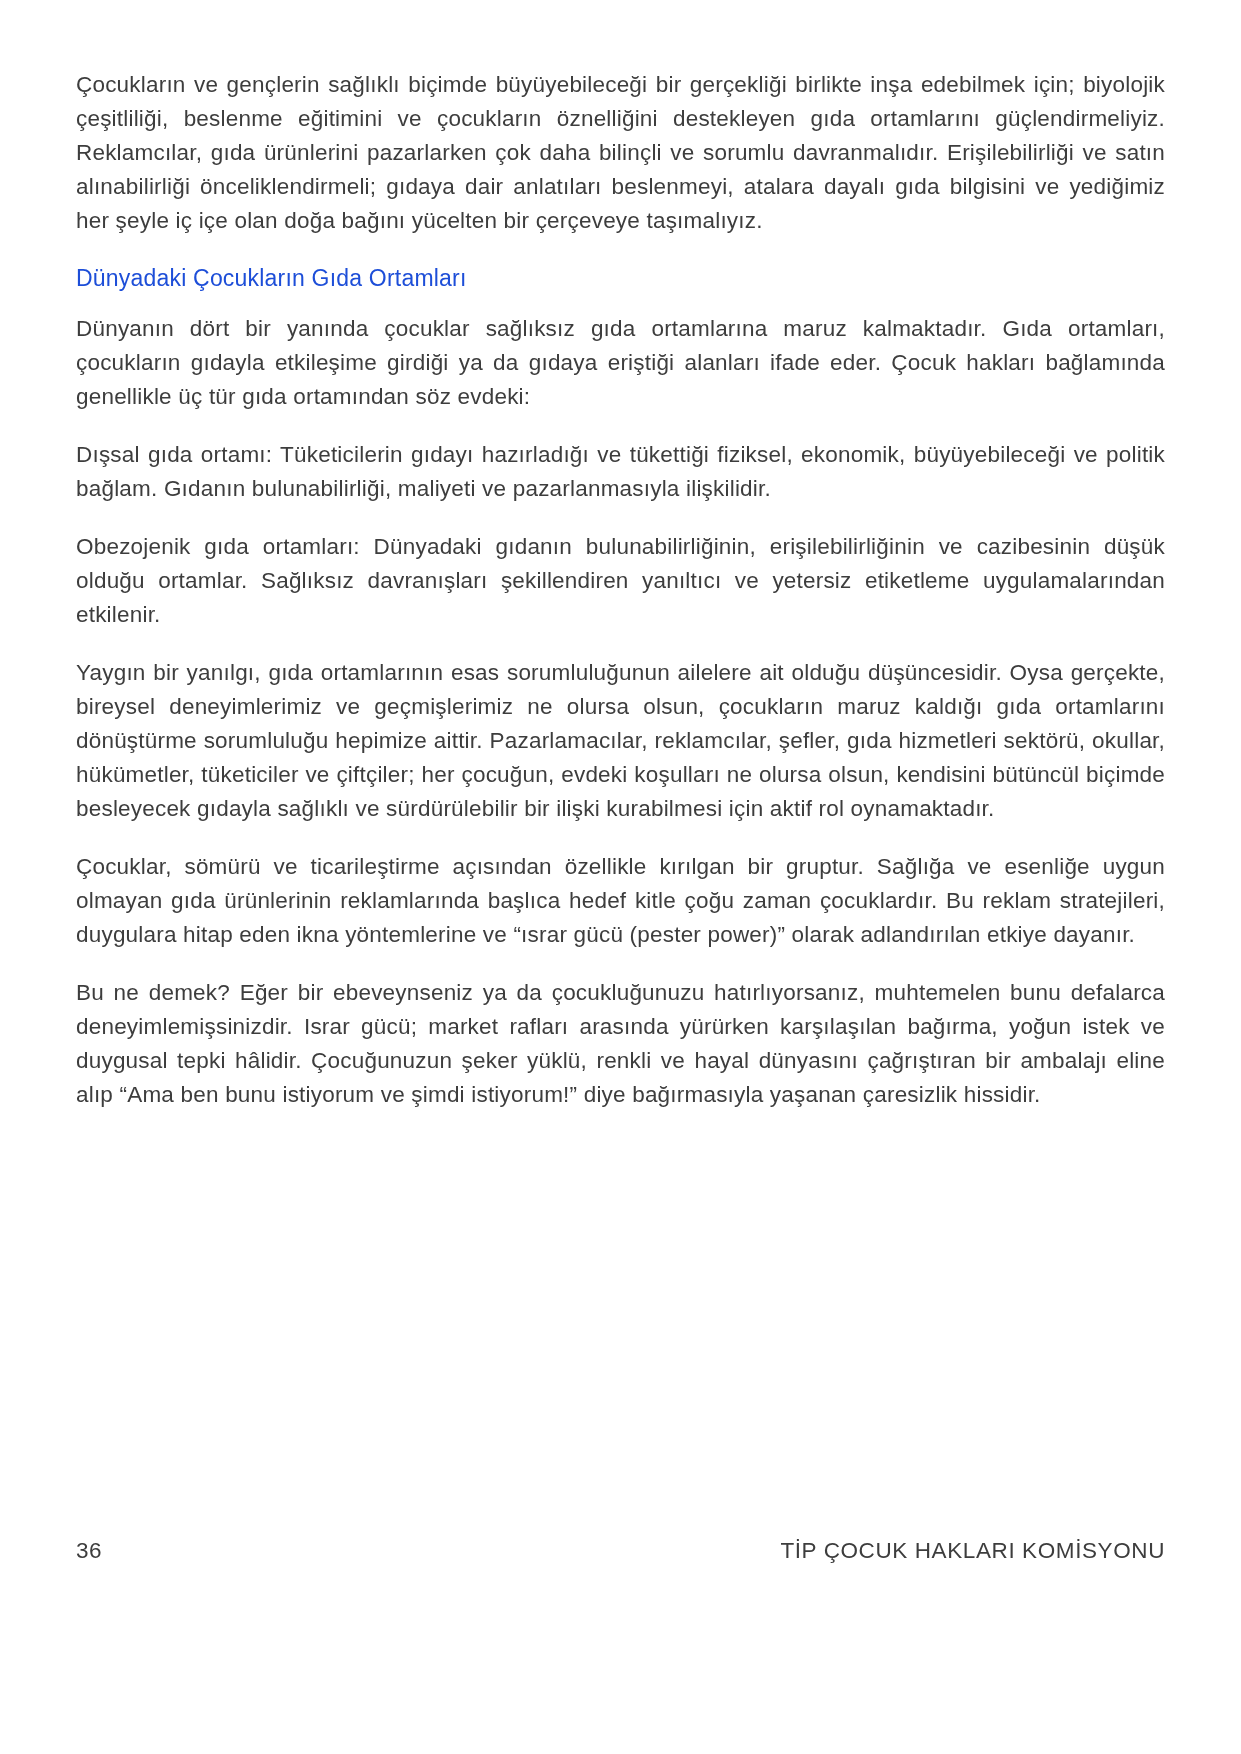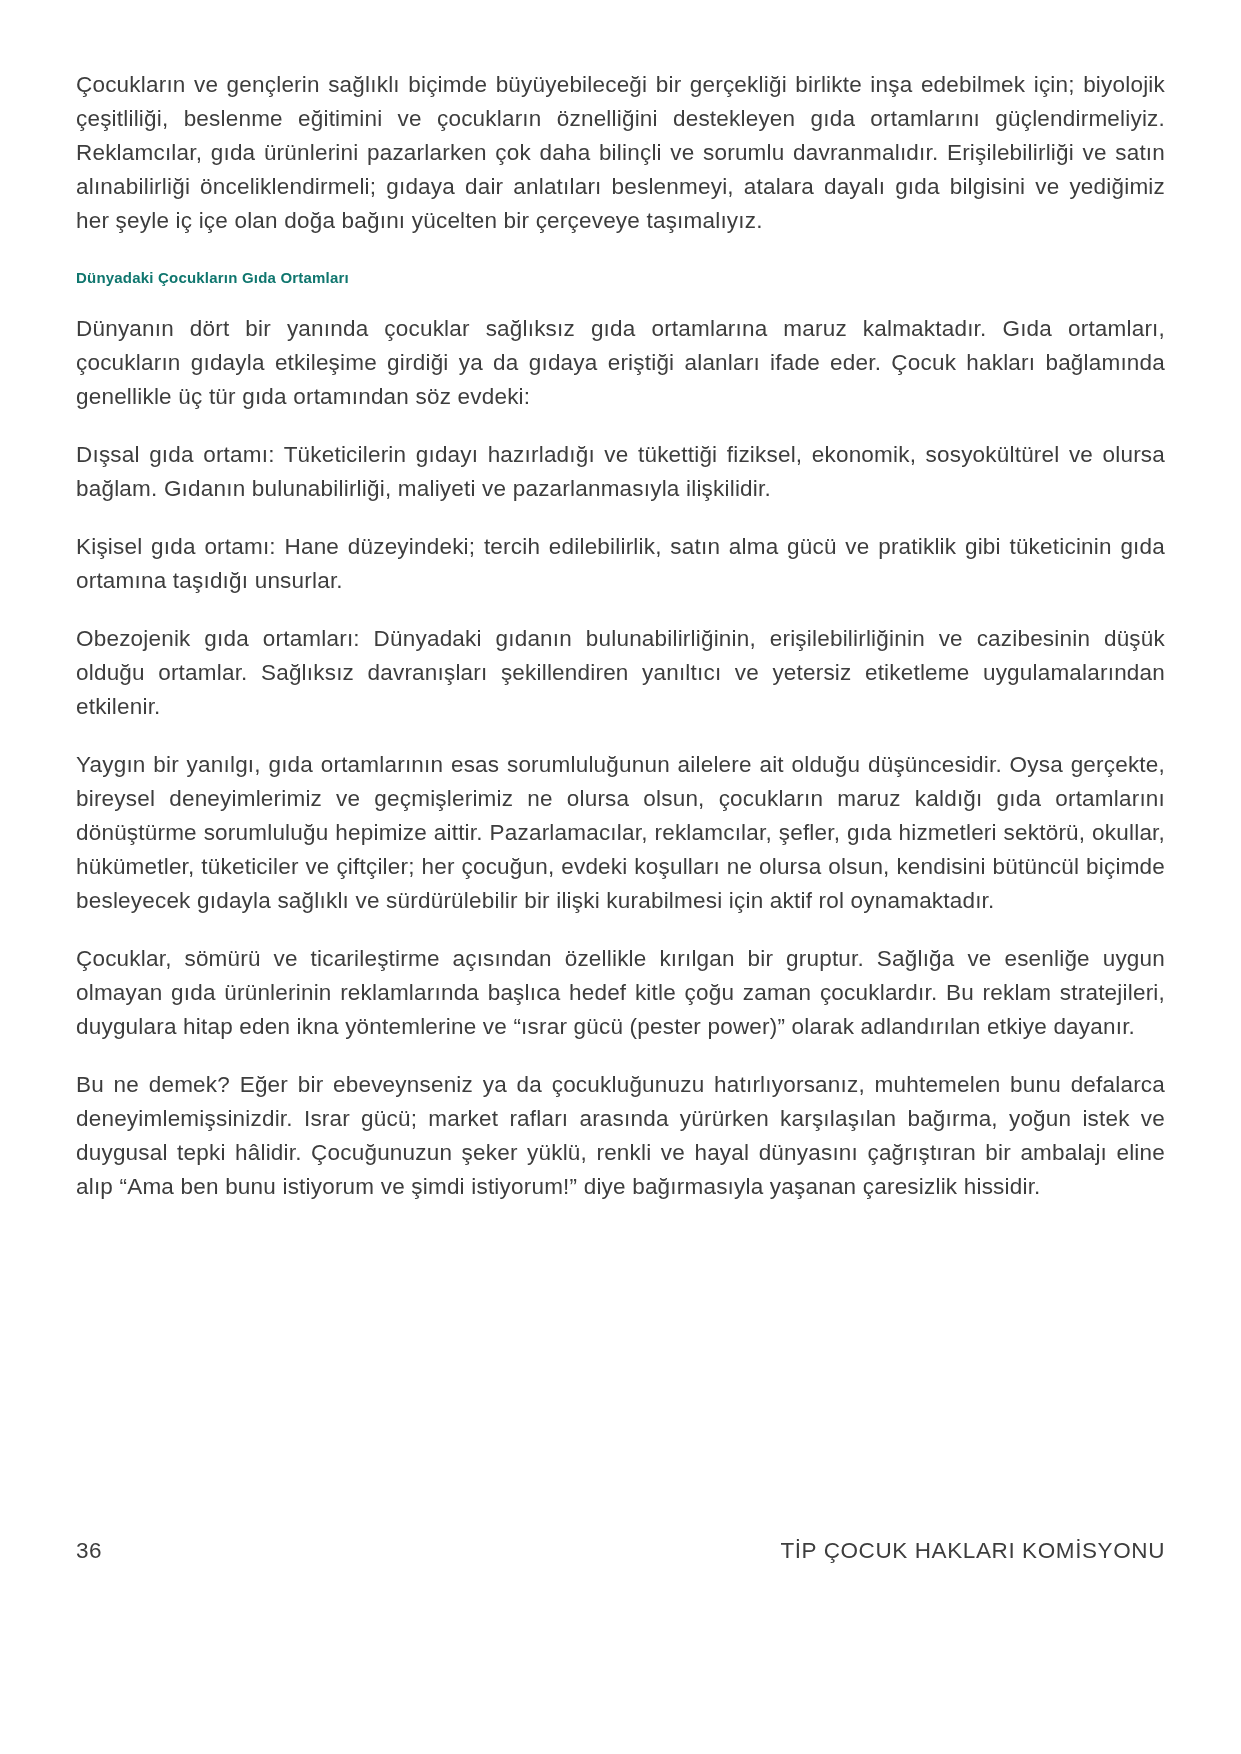--- a/index.html
+++ b/index.html
@@ -27,24 +27,24 @@
   .content p {
     margin: 0 0 24px 0;
     font-size: 22.5px;
     line-height: 34px;
     text-align: justify;
     letter-spacing: 0.2px;
     color: #3d3d3d;
   }
   .content h2 {
     margin: 6px 0 18px 0;
-    font-size: 15px;
+    font-size: 23px;
     line-height: 32px;
-    font-weight: bold;
-    color: #0f766e;
+    font-weight: normal;
+    color: #1d4ed8;
     letter-spacing: 0.2px;
   }
   .footer {
     position: absolute;
     left: 76px;
     right: 76px;
     bottom: 58px;
     display: flex;
     justify-content: space-between;
     align-items: flex-start;
@@ -62,23 +62,22 @@
 <div class="page">
 
   <div class="content">
 
     <p>Çocukların ve gençlerin sağlıklı biçimde büyüyebileceği bir gerçekliği birlikte inşa edebilmek için; biyolojik çeşitliliği, beslenme eğitimini ve çocukların öznelliğini destekleyen gıda ortamlarını güçlendirmeliyiz. Reklamcılar, gıda ürünlerini pazarlarken çok daha bilinçli ve sorumlu davranmalıdır. Erişilebilirliği ve satın alınabilirliği önceliklendirmeli; gıdaya dair anlatıları beslenmeyi, atalara dayalı gıda bilgisini ve yediğimiz her şeyle iç içe olan doğa bağını yücelten bir çerçeveye taşımalıyız.</p>
 
     <h2>Dünyadaki Çocukların Gıda Ortamları</h2>
 
     <p>Dünyanın dört bir yanında çocuklar sağlıksız gıda ortamlarına maruz kalmaktadır. Gıda ortamları, çocukların gıdayla etkileşime girdiği ya da gıdaya eriştiği alanları ifade eder. Çocuk hakları bağlamında genellikle üç tür gıda ortamından söz evdeki:</p>
 
-    <p>Dışsal gıda ortamı: Tüketicilerin gıdayı hazırladığı ve tükettiği fiziksel, ekonomik, sosyokültürel ve olursa bağlam. Gıdanın bulunabilirliği, maliyeti ve pazarlanmasıyla ilişkilidir.</p>
+    <p>Dışsal gıda ortamı: Tüketicilerin gıdayı hazırladığı ve tükettiği fiziksel, ekonomik, büyüyebileceği ve politik bağlam. Gıdanın bulunabilirliği, maliyeti ve pazarlanmasıyla ilişkilidir.</p>
 
-    <p>Kişisel gıda ortamı: Hane düzeyindeki; tercih edilebilirlik, satın alma gücü ve pratiklik gibi tüketicinin gıda ortamına taşıdığı unsurlar.</p>
 
     <p>Obezojenik gıda ortamları: Dünyadaki gıdanın bulunabilirliğinin, erişilebilirliğinin ve cazibesinin düşük olduğu ortamlar. Sağlıksız davranışları şekillendiren yanıltıcı ve yetersiz etiketleme uygulamalarından etkilenir.</p>
 
     <p>Yaygın bir yanılgı, gıda ortamlarının esas sorumluluğunun ailelere ait olduğu düşüncesidir. Oysa gerçekte, bireysel deneyimlerimiz ve geçmişlerimiz ne olursa olsun, çocukların maruz kaldığı gıda ortamlarını dönüştürme sorumluluğu hepimize aittir. Pazarlamacılar, reklamcılar, şefler, gıda hizmetleri sektörü, okullar, hükümetler, tüketiciler ve çiftçiler; her çocuğun, evdeki koşulları ne olursa olsun, kendisini bütüncül biçimde besleyecek gıdayla sağlıklı ve sürdürülebilir bir ilişki kurabilmesi için aktif rol oynamaktadır.</p>
 
 
     <p>Çocuklar, sömürü ve ticarileştirme açısından özellikle kırılgan bir gruptur. Sağlığa ve esenliğe uygun olmayan gıda ürünlerinin reklamlarında başlıca hedef kitle çoğu zaman çocuklardır. Bu reklam stratejileri, duygulara hitap eden ikna yöntemlerine ve “ısrar gücü (pester power)” olarak adlandırılan etkiye dayanır.</p>
 
     <p>Bu ne demek? Eğer bir ebeveynseniz ya da çocukluğunuzu hatırlıyorsanız, muhtemelen bunu defalarca deneyimlemişsinizdir. Israr gücü; market rafları arasında yürürken karşılaşılan bağırma, yoğun istek ve duygusal tepki hâlidir. Çocuğunuzun şeker yüklü, renkli ve hayal dünyasını çağrıştıran bir ambalajı eline alıp “Ama ben bunu istiyorum ve şimdi istiyorum!” diye bağırmasıyla yaşanan çaresizlik hissidir.</p>
 

